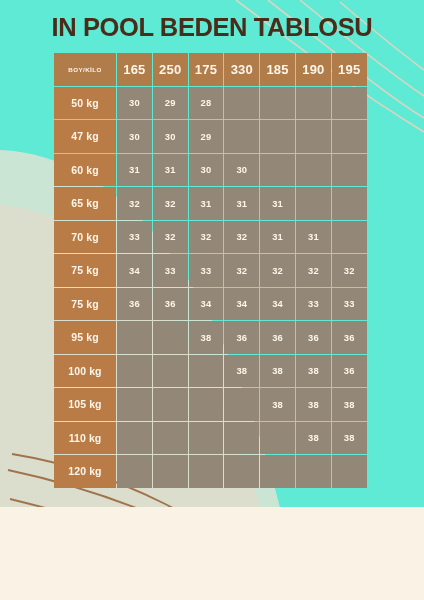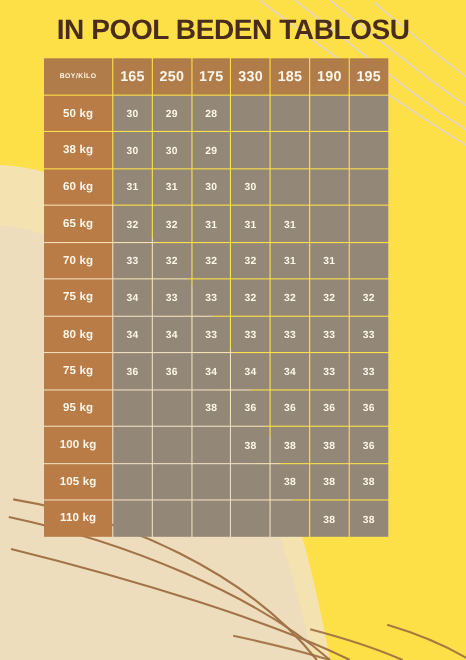--- a/index.html
+++ b/index.html
@@ -13,22 +13,22 @@
   body {
     font-family: "Liberation Sans", sans-serif;
     background: #faf2e4;
     position: relative;
   }
 
   #page {
     position: absolute;
     inset: 0;
     width: 424px;
-    height: 600px;
-    background: #fde047;
+    height: 507px;
+    background: #5eead4;
     overflow: hidden;
   }
 
   
   #bg-decor {
     position: absolute;
     inset: 0;
     width: 424px;
     height: 600px;
     pointer-events: none;
@@ -45,21 +45,21 @@
     font-weight: 700;
     letter-spacing: -0.4px;
     color: #4a2c1a;
     white-space: nowrap;
     z-index: 5;
   }
 
   
   #size-table {
     position: absolute;
-    left: 39px;
+    left: 53px;
     top: 52px;
     width: 306px;
     border-collapse: separate;
     border-spacing: 1.5px;
     table-layout: fixed;
     z-index: 4;
   }
 
   #size-table col.c-label { width: 62px; }
   #size-table col.c-data  { width: 34.8px; }
@@ -160,21 +160,21 @@
           <td class="row-label">50 kg</td>
           <td class="cell">30</td>
           <td class="cell">29</td>
           <td class="cell">28</td>
           <td class="cell empty"></td>
           <td class="cell empty"></td>
           <td class="cell empty"></td>
           <td class="cell empty"></td>
         </tr>
         <tr>
-          <td class="row-label">38 kg</td>
+          <td class="row-label">47 kg</td>
           <td class="cell">30</td>
           <td class="cell">30</td>
           <td class="cell">29</td>
           <td class="cell empty"></td>
           <td class="cell empty"></td>
           <td class="cell empty"></td>
           <td class="cell empty"></td>
         </tr>
         <tr>
           <td class="row-label">60 kg</td>
@@ -210,30 +210,20 @@
           <td class="row-label">75 kg</td>
           <td class="cell">34</td>
           <td class="cell">33</td>
           <td class="cell">33</td>
           <td class="cell">32</td>
           <td class="cell">32</td>
           <td class="cell">32</td>
           <td class="cell">32</td>
         </tr>
         <tr>
-          <td class="row-label">80 kg</td>
-          <td class="cell">34</td>
-          <td class="cell">34</td>
-          <td class="cell">33</td>
-          <td class="cell">33</td>
-          <td class="cell">33</td>
-          <td class="cell">33</td>
-          <td class="cell">33</td>
-        </tr>
-        <tr>
           <td class="row-label">75 kg</td>
           <td class="cell">36</td>
           <td class="cell">36</td>
           <td class="cell">34</td>
           <td class="cell">34</td>
           <td class="cell">34</td>
           <td class="cell">33</td>
           <td class="cell">33</td>
         </tr>
         <tr>
@@ -268,17 +258,27 @@
         </tr>
         <tr>
           <td class="row-label">110 kg</td>
           <td class="cell empty"></td>
           <td class="cell empty"></td>
           <td class="cell empty"></td>
           <td class="cell empty"></td>
           <td class="cell empty"></td>
           <td class="cell">38</td>
           <td class="cell">38</td>
+        </tr>
+        <tr>
+          <td class="row-label">120 kg</td>
+          <td class="cell empty"></td>
+          <td class="cell empty"></td>
+          <td class="cell empty"></td>
+          <td class="cell empty"></td>
+          <td class="cell empty"></td>
+          <td class="cell empty"></td>
+          <td class="cell empty"></td>
         </tr>
       </tbody>
   </table>
 
 </div>
 
 </body></html>

